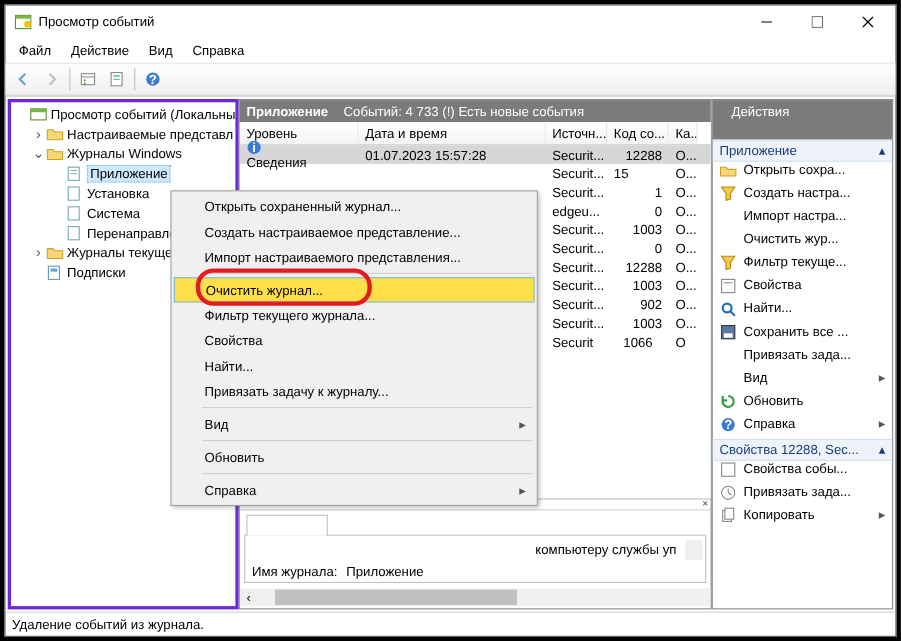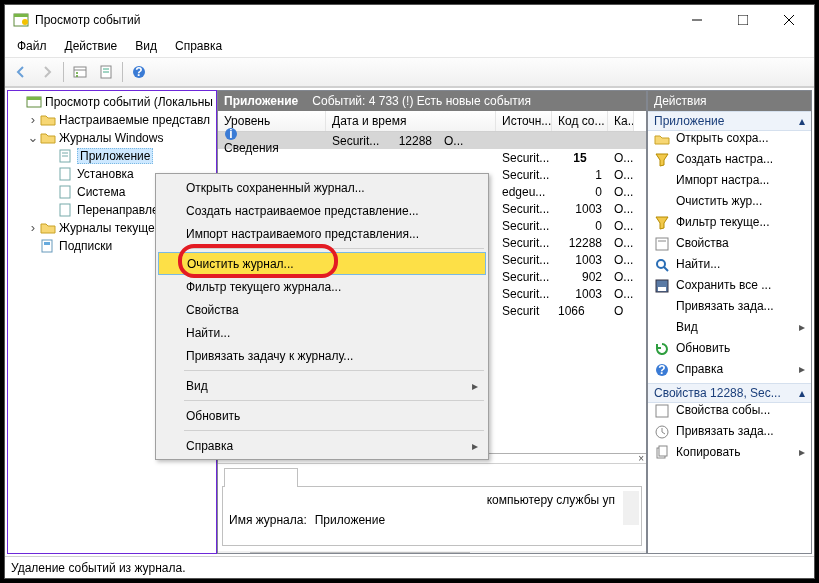--- a/index.html
+++ b/index.html
@@ -9,46 +9,46 @@
 .titlebar .icon{width:16px;height:16px;margin-right:6px}
 .titlebar .title{flex:1}
 .winbtns{display:flex}
 .winbtn{width:46px;height:30px;display:flex;align-items:center;justify-content:center}
 .menubar{height:22px;display:flex;align-items:center;padding:0 4px;gap:2px}
 .menubar .mi{padding:2px 8px}
 .toolbar{height:30px;border-top:1px solid #e5e5e5;border-bottom:1px solid #d0d0d0;display:flex;align-items:center;padding:0 4px;gap:2px;background:linear-gradient(#fdfdfd,#f0f0f0)}
 .tbtn{width:24px;height:24px;display:flex;align-items:center;justify-content:center;border:1px solid transparent}
 .tsep{width:1px;height:20px;background:#c0c0c0;margin:0 2px}
 .content{flex:1;display:flex;border-top:1px solid #d0d0d0;overflow:hidden}
-.tree{width:210px;border:1px solid #6d28d9;margin:2px 0 2px 2px;padding:2px 0;overflow:hidden}
+.tree{width:210px;border:3px solid #6d28d9;margin:2px 0 2px 2px;padding:2px 0;overflow:hidden}
 .tn{display:flex;align-items:center;height:18px;padding-left:4px;white-space:nowrap;overflow:hidden}
 .tn .tw{width:14px;text-align:center;color:#555;font-size:13px;line-height:10px}
 .tn .ti{width:16px;height:16px;margin-right:3px;flex-shrink:0}
 .tn.l1{padding-left:4px}.tn.l2{padding-left:18px}.tn.l3{padding-left:36px}
 .tn.sel .lbl{background:#cde8ff;border:1px dotted #7ab9e4;padding:0 2px}
 .middle{flex:1;display:flex;flex-direction:column;margin:2px 0;border:1px solid #828790}
 .mhdr{background:#7b7b7b;color:#fff;height:20px;display:flex;align-items:center;padding:0 6px;gap:14px}
 .mhdr b{font-weight:600}
 .grid{background:#fff;flex:1;overflow:hidden;position:relative}
 .ghdr{display:flex;background:#fff;border-bottom:1px solid #d0d0d0}
 .gh{padding:3px 6px;border-right:1px solid #e5e5e5;white-space:nowrap;overflow:hidden;background:linear-gradient(#fff,#f4f4f4)}
 .gr{display:flex;height:17px;align-items:center}
 .gc{padding:0 6px;white-space:nowrap;overflow:hidden;text-overflow:clip}
 .gr:first-child{background:#d6d6d6}
 .c0{width:108px}.c1{width:170px}.c2{width:56px}.c3{width:56px}.c4{width:26px}
 .botsplit{height:10px;border-top:1px solid #b0b0b0;display:flex;justify-content:flex-end;align-items:center;padding-right:2px;font-size:10px;color:#555}
 .detail{height:90px;border-top:1px solid #d0d0d0;overflow:hidden;position:relative}
 .dtab{display:inline-block;margin:4px 0 0 6px;padding:2px 10px;border:1px solid #c0c0c0;border-bottom:none;background:#fff;position:relative;z-index:2}
-.dbox{border:1px solid #c0c0c0;margin:0 4px 4px 4px;height:60px;padding:6px;overflow:hidden;position:relative;top:-1px;background:#fff}
+.dbox{border:1px solid #c0c0c0;margin:0 4px 4px 4px;height:44px;padding:6px;overflow:hidden;position:relative;top:-1px;background:#fff}
 .drow{display:flex;gap:8px;margin-top:6px}
 .sb{position:absolute;right:2px;top:4px;bottom:20px;width:16px;background:#f0f0f0}
 .hsb{height:16px;background:#f0f0f0;display:flex;align-items:center}
 .hsb .thumb{height:14px;width:220px;background:#c0c0c0;margin-left:16px}
 .actions{width:165px;border:1px solid #828790;margin:2px 2px 2px 0;display:flex;flex-direction:column}
-.ahdr{background:#7b7b7b;color:#fff;height:20px;padding:3px 6px}
+.ahdr{background:#7b7b7b;color:#fff;height:36px;padding:3px 17px}
 .asec{background:#eef3fa;padding:2px 6px;border:1px solid #d5e0ee;border-left:none;border-right:none;display:flex;justify-content:space-between;align-items:center;color:#1a3e7a}
 .ai{display:flex;align-items:flex-start;height:21px;padding:0 6px;gap:6px;white-space:nowrap;overflow:hidden}
 .ai .ico{width:16px;height:16px;flex-shrink:0}
 .ai .arr{margin-left:auto;color:#555}
 .status{height:22px;border-top:1px solid #d0d0d0;display:flex;align-items:center;padding:0 6px}
 
 .ctx{position:absolute;left:150px;top:168px;width:334px;background:#f0f0f0;border:1px solid #a0a0a0;box-shadow:2px 2px 4px rgba(0,0,0,.25);padding:2px}
 .ctx .ci{height:23px;display:flex;align-items:center;padding:0 30px 0 28px;position:relative}
 .ctx .sep{height:1px;background:#d0d0d0;margin:3px 2px 3px 26px}
 .ctx .ci.hl{background:#fde047;border:1px solid #7ab9e4}
@@ -235,29 +235,30 @@
           <div class="gh c2">Источн...</div>
           <div class="gh c3">Код со...</div>
           <div class="gh c4">Ка...</div>
         </div>
         <div id="rows">
             <div class="gr">
               <div class="gc c0"><svg width="14" height="14" style="vertical-align:middle;margin-right:3px">
                   <circle cx="7" cy="7" r="6" fill="#3a7bd5"></circle>
                   <text x="7" y="11" text-anchor="middle" fill="#fff" font-size="10" font-weight="bold">i</text>
                 </svg>Сведения</div>
+              <div class="gc c1">01.07.2023 15:57:28</div>
               <div class="gc c2">Securit...</div>
               <div class="gc c3" style="text-align: right;">12288</div>
               <div class="gc c4">О...</div>
             </div>
             <div class="gr">
               <div class="gc c0"></div>
               <div class="gc c1"></div>
               <div class="gc c2">Securit...</div>
-              <div class="gc c3" style="text-align: center; font-weight: bold;">15</div>
+              <div class="gc c3" style="text-align: left;">15</div>
               <div class="gc c4">О...</div>
             </div>
             <div class="gr">
               <div class="gc c0"></div>
               <div class="gc c1"></div>
               <div class="gc c2">Securit...</div>
               <div class="gc c3" style="text-align: right;">1</div>
               <div class="gc c4">О...</div>
             </div>
             <div class="gr">
@@ -306,21 +307,21 @@
               <div class="gc c0"></div>
               <div class="gc c1"></div>
               <div class="gc c2">Securit...</div>
               <div class="gc c3" style="text-align: right;">1003</div>
               <div class="gc c4">О...</div>
             </div>
             <div class="gr">
               <div class="gc c0"></div>
               <div class="gc c1"></div>
               <div class="gc c2">Securit</div>
-              <div class="gc c3" style="text-align: left;">1066</div>
+              <div class="gc c3" style="text-align: center;">1066</div>
               <div class="gc c4">О</div>
             </div>
           </div>
       </div>
       <div class="botsplit">×</div>
       <div class="detail">
         <div class="dtab"><span style="visibility:hidden">сведения</span></div>
         <div class="dbox">
           <div style="text-align:right;padding-right:20px">компьютеру службы уп</div>
           <div class="drow">

